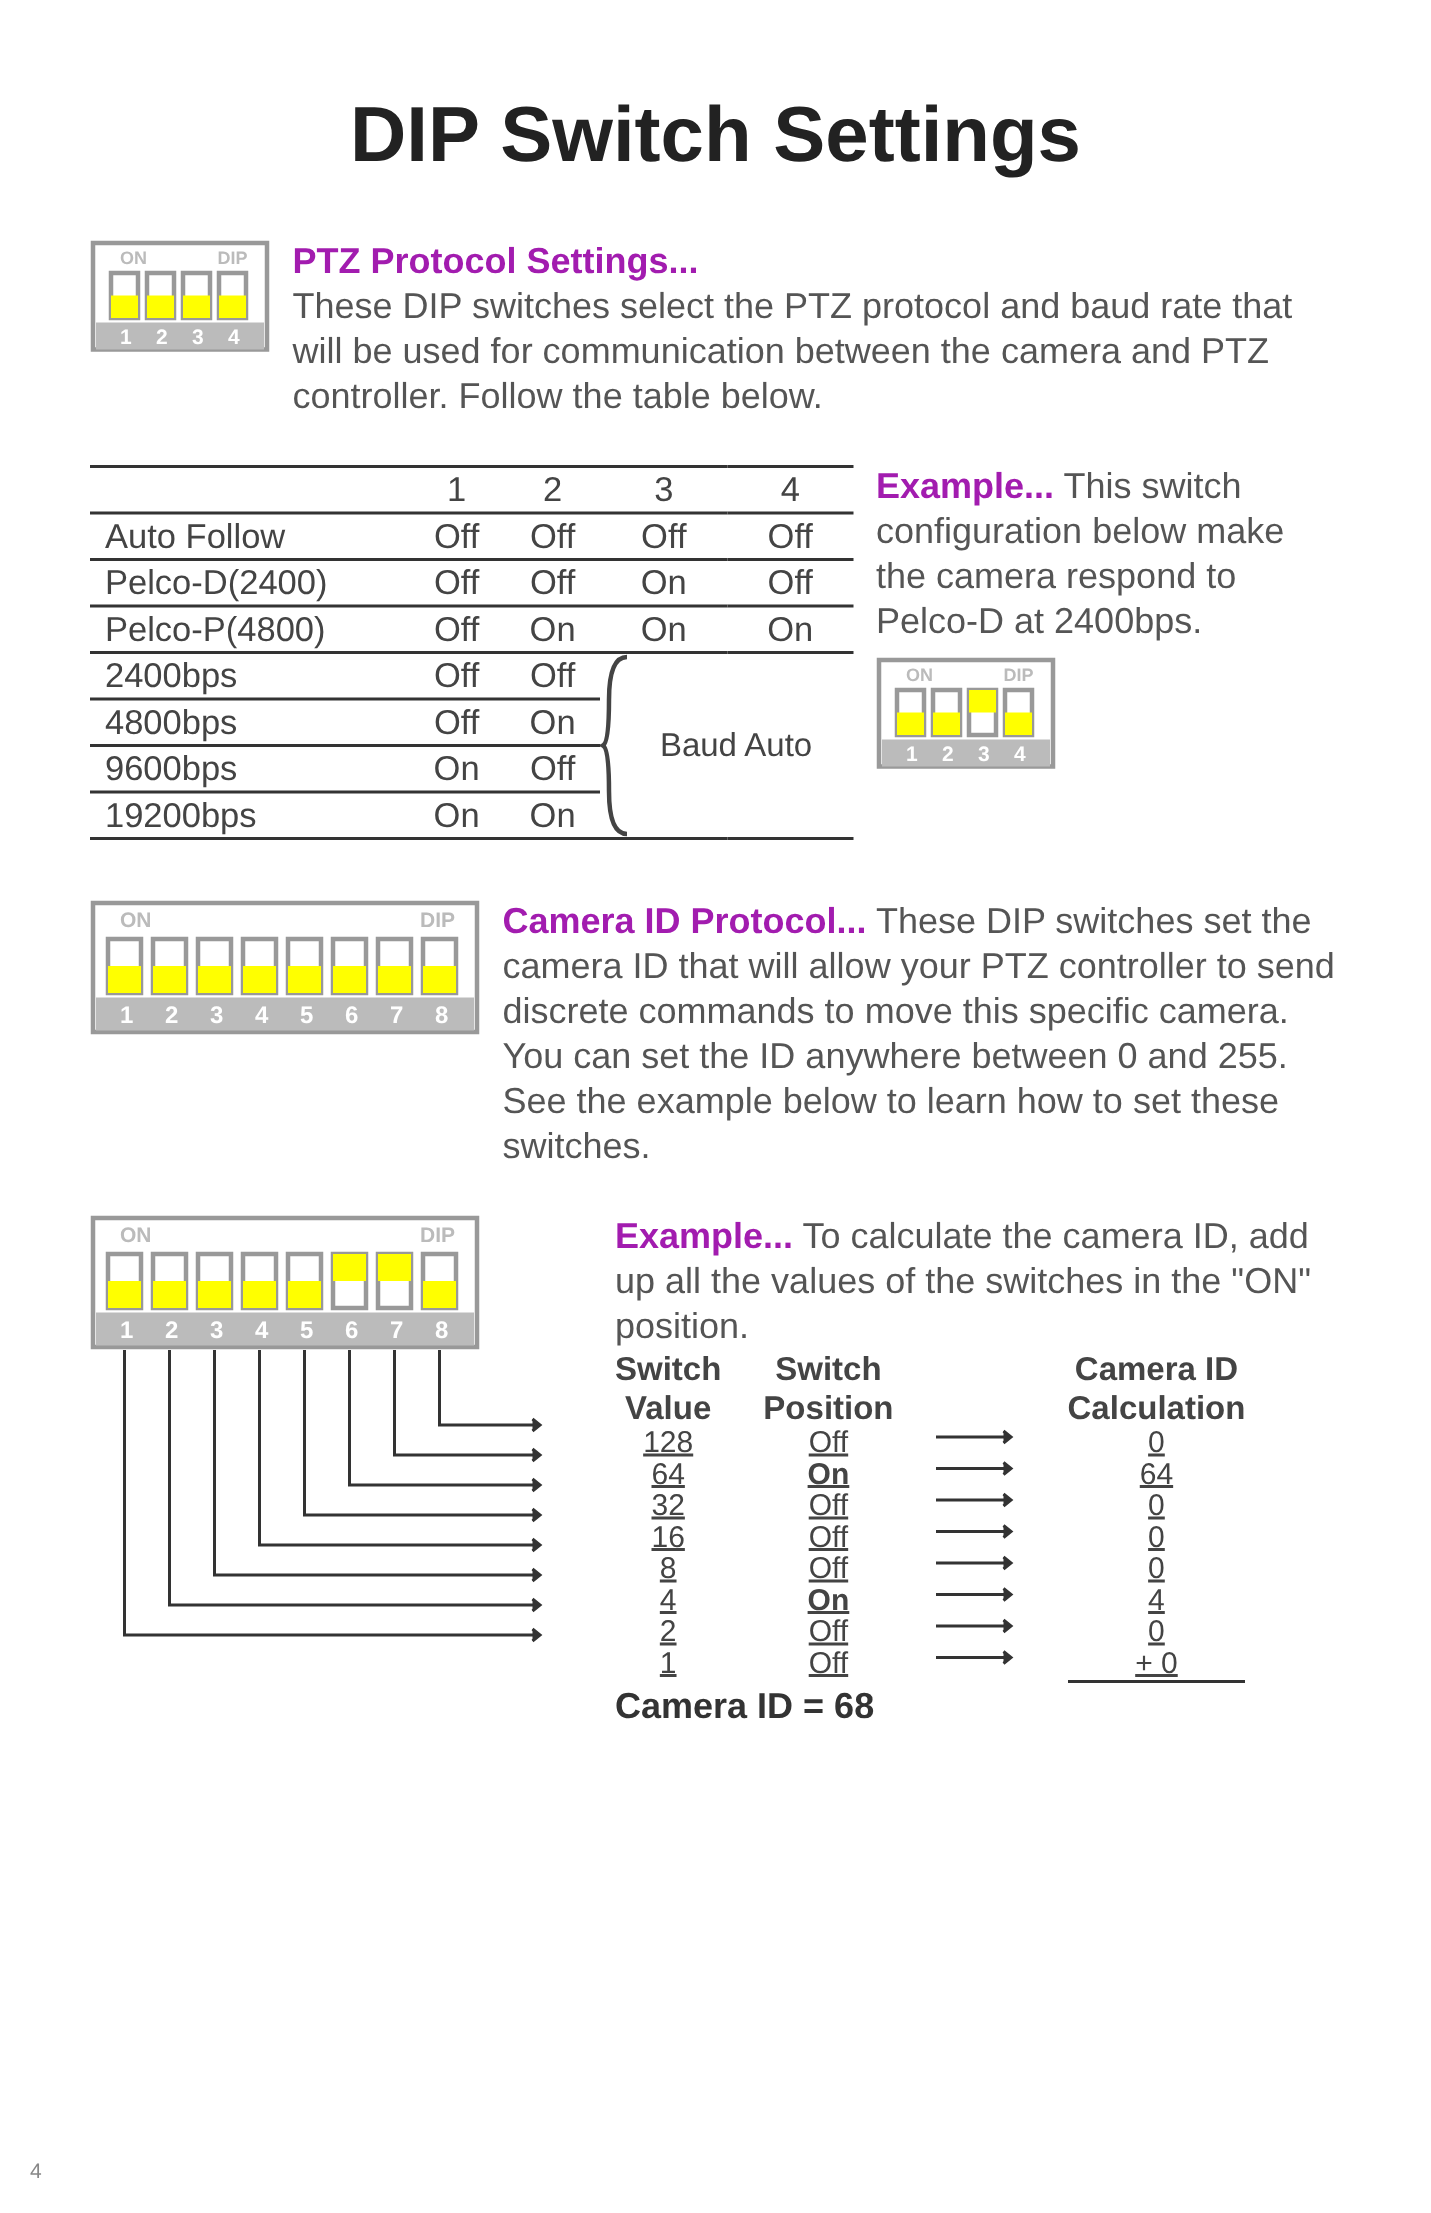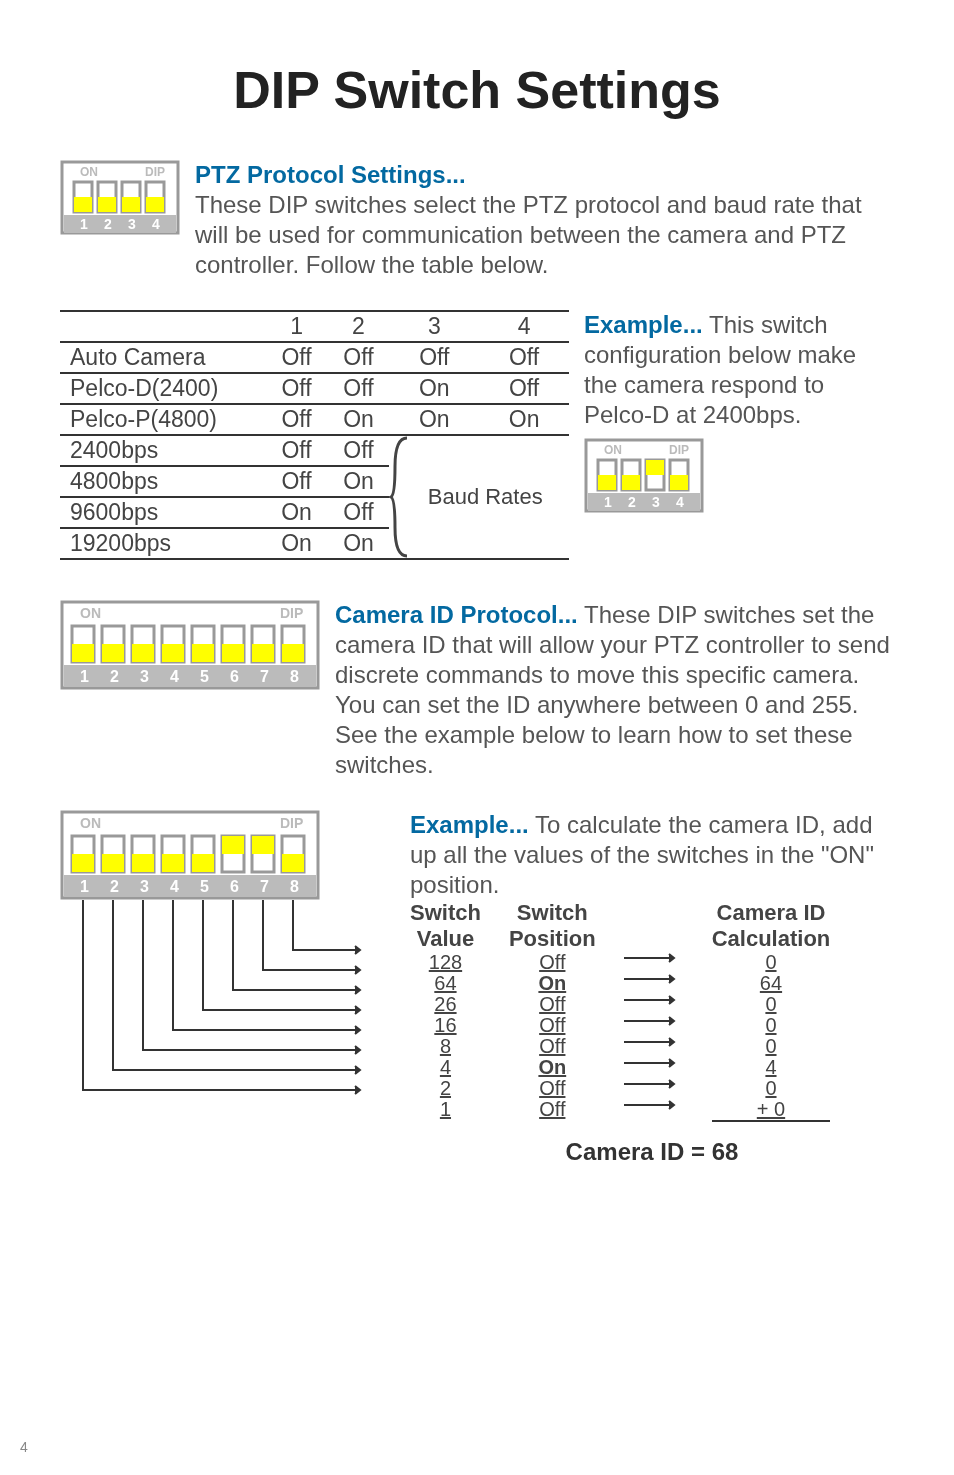--- a/index.html
+++ b/index.html
@@ -30,21 +30,21 @@
   .dip4-svg, .dip8-svg {
     display: block;
   }
   .para {
     font-size: 24px;
     line-height: 1.25;
     color: #555;
   }
   .bold {
     font-weight: bold;
-    color: #0369a1;
+    color: #a21caf;
   }
   .section2 {
     display: flex;
     gap: 15px;
     margin-bottom: 40px;
   }
   .table-wrap {
     flex: 1;
   }
   table.dip-table {
@@ -125,24 +125,23 @@
     text-decoration: underline;
   }
   .calc .col .vals .b {
     font-weight: bold;
   }
   .calc .arrows {
     padding-top: 48px;
   }
   .camera-id-total {
     font-weight: bold;
-    text-align: center;
     font-size: 24px;
     color: #333;
-    margin-top: 16px;
+    margin-top: 2px;
   }
   .page-num {
     position: absolute;
     left: 20px;
     bottom: 20px;
     font-size: 14px;
     color: #888;
   }
   .switch-value-col {
     text-align: right;
@@ -185,21 +184,21 @@
     <table class="dip-table">
       <tbody>
           <tr>
         <th class="rowlabel"></th>
         <th>1</th>
         <th>2</th>
         <th>3</th>
         <th>4</th>
       </tr>
       <tr>
-        <td class="rowlabel">Auto Camera</td>
+        <td class="rowlabel">Auto Follow</td>
         <td>Off</td>
         <td>Off</td>
         <td>Off</td>
         <td>Off</td>
       </tr>
       <tr>
         <td class="rowlabel">Pelco-D(2400)</td>
         <td>Off</td>
         <td>Off</td>
         <td>On</td>
@@ -213,21 +212,21 @@
         <td>On</td>
       </tr>
       <tr>
         <td class="rowlabel">2400bps</td>
         <td>Off</td>
         <td>Off</td>
         <td rowspan="4" colspan="2" class="baud-brace-cell">
           <svg class="brace-svg" viewBox="0 0 20 120" width="20" height="120" preserveAspectRatio="none">
             <path d="M18 2 Q6 2 6 30 Q6 58 2 60 Q6 62 6 90 Q6 118 18 118" fill="none" stroke="#444" stroke-width="3"></path>
           </svg>
-          <span>Baud Rates</span>
+          <span>Baud Auto</span>
         </td>
       </tr>
       <tr>
         <td class="rowlabel">4800bps</td>
         <td>Off</td>
         <td>On</td>
       </tr>
       <tr>
         <td class="rowlabel">9600bps</td>
         <td>On</td>
@@ -364,21 +363,21 @@
   <div style="flex:1;">
     <div class="para" style="margin-bottom:0;">
       <span class="bold">Example...</span><span> To calculate the camera ID, add up all the values of the switches in the "ON" position.</span>
     </div>
     <div class="calc">
       <div class="col switch-value-col">
         <div class="hdr">Switch<br>Value</div>
         <div class="vals">
           <div>128</div>
           <div>64</div>
-          <div>26</div>
+          <div>32</div>
           <div>16</div>
           <div>8</div>
           <div>4</div>
           <div>2</div>
           <div>1</div>
         </div>
       </div>
       <div class="col">
         <div class="hdr">Switch<br>Position</div>
         <div class="vals">

